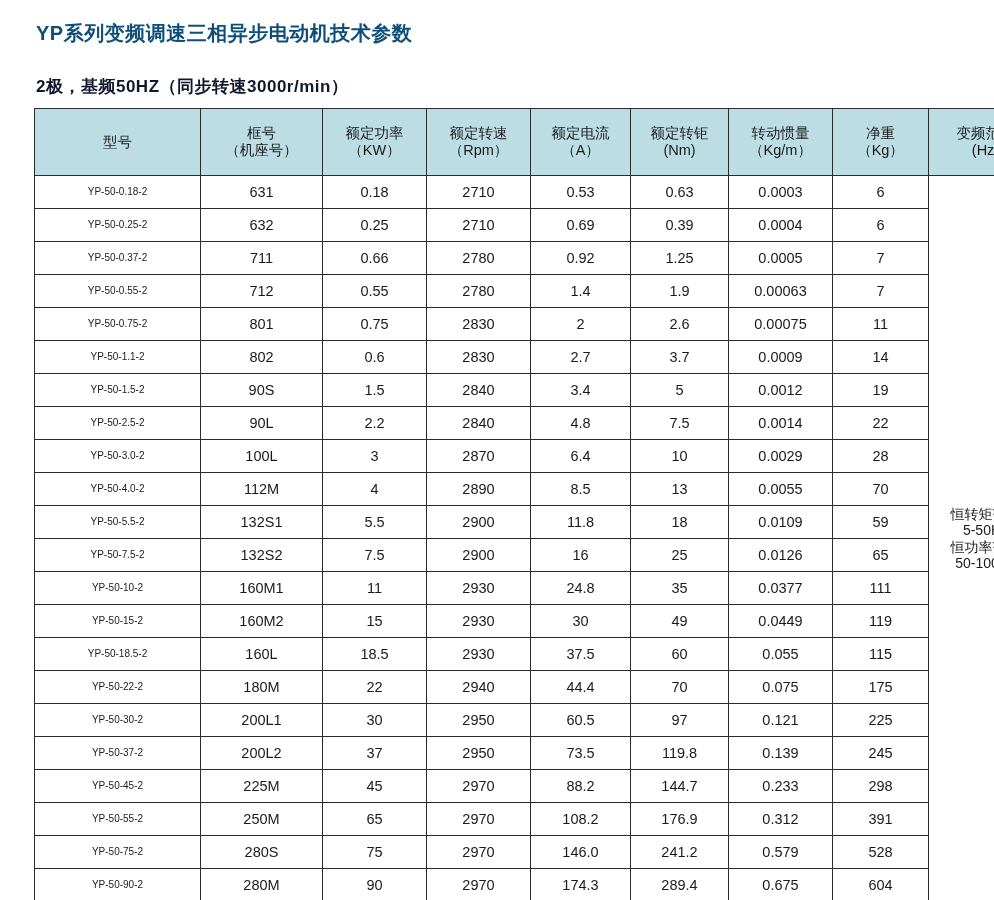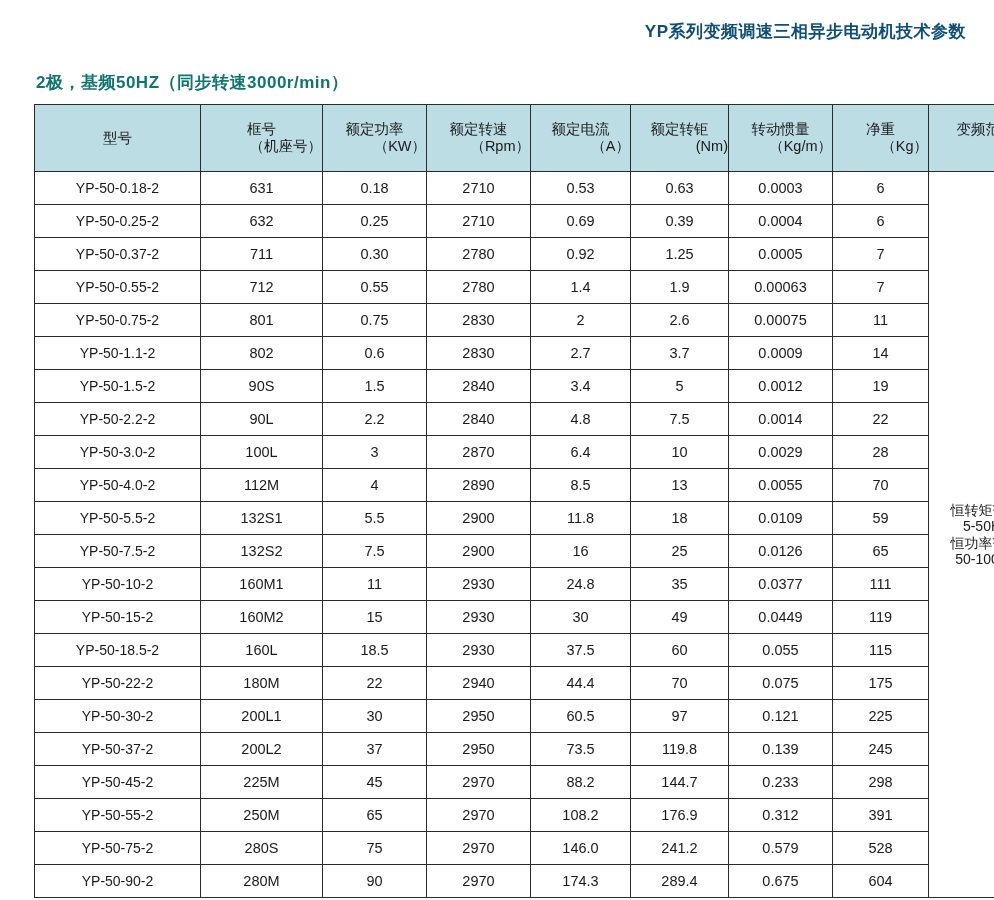--- a/index.html
+++ b/index.html
@@ -14,31 +14,30 @@
     color: #1a1a1a;
     overflow: hidden;
   }
   .page {
     width: 994px;
     height: 900px;
     box-sizing: border-box;
     padding: 14px 28px 0 34px;
   }
   .doc-title {
-    font-size: 17px;
+    font-size: 20px;
     font-weight: bold;
     color: #0e4f7a;
     letter-spacing: 0.5px;
     margin: 6px 0 0 2px;
-    text-align: right;
   }
   .section-title {
     font-size: 17px;
     font-weight: bold;
-    color: #0f766e;
+    color: #0f172a;
     letter-spacing: 0.5px;
     margin: 28px 0 10px 2px;
   }
   table.spec {
     border-collapse: collapse;
     width: 928px;
     table-layout: fixed;
     font-size: 14.5px;
   }
   table.spec th,
@@ -54,23 +53,23 @@
   table.spec thead th {
     background: #bcdde4;
     height: 66px;
     font-size: 14.5px;
     font-weight: normal;
   }
   .hd {
     display: block;
   }
   .hd .l1 { display: block; }
-  .hd .l2 { display: block; text-align: right; }
+  .hd .l2 { display: block; }
   td.model {
-    font-size: 14px;
+    font-size: 10px;
   }
   td.rangecell {
     font-size: 14px;
     line-height: 1.55;
     padding: 0 2px;
   }
   td.rangecell span {
     display: block;
   }
   col.c-model { width: 166px; }
@@ -185,21 +184,21 @@
         <td>0.25</td>
         <td>2710</td>
         <td>0.69</td>
         <td>0.39</td>
         <td>0.0004</td>
         <td>6</td>
       </tr>
       <tr>
         <td class="model">YP-50-0.37-2</td>
         <td>711</td>
-        <td>0.30</td>
+        <td>0.66</td>
         <td>2780</td>
         <td>0.92</td>
         <td>1.25</td>
         <td>0.0005</td>
         <td>7</td>
       </tr>
       <tr>
         <td class="model">YP-50-0.55-2</td>
         <td>712</td>
         <td>0.55</td>
@@ -233,21 +232,21 @@
         <td class="model">YP-50-1.5-2</td>
         <td>90S</td>
         <td>1.5</td>
         <td>2840</td>
         <td>3.4</td>
         <td>5</td>
         <td>0.0012</td>
         <td>19</td>
       </tr>
       <tr>
-        <td class="model">YP-50-2.2-2</td>
+        <td class="model">YP-50-2.5-2</td>
         <td>90L</td>
         <td>2.2</td>
         <td>2840</td>
         <td>4.8</td>
         <td>7.5</td>
         <td>0.0014</td>
         <td>22</td>
       </tr>
       <tr>
         <td class="model">YP-50-3.0-2</td>

